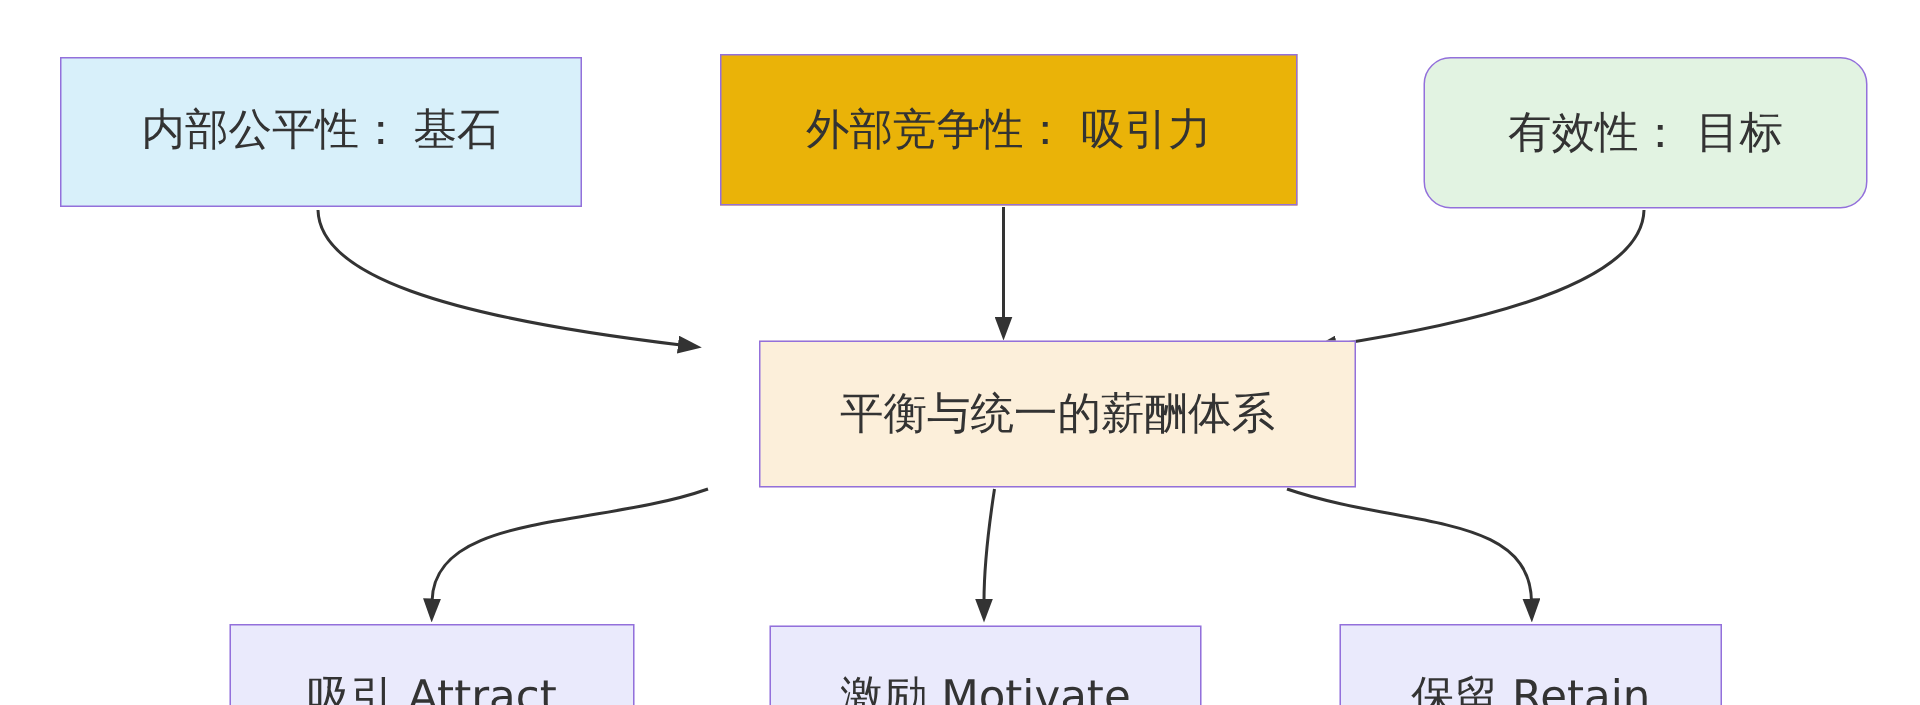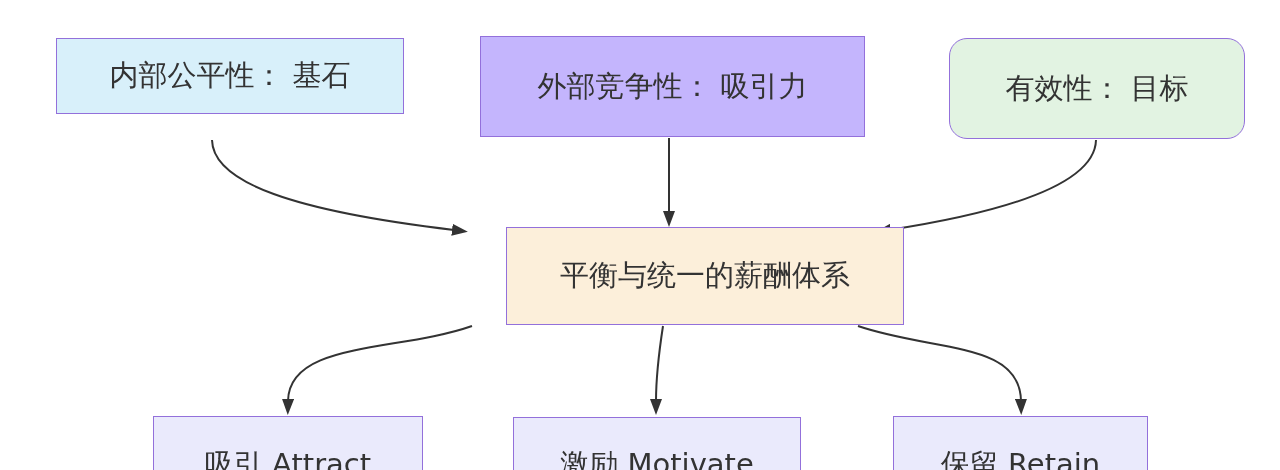--- a/index.html
+++ b/index.html
@@ -30,21 +30,21 @@
     width: 1280px;
     height: 470px;
     pointer-events: none;
   }
   .edge {
     fill: none;
     stroke: currentColor;
     stroke-width: 2px;
   }
   
-  #n-internal   { left: 56px;  top: 38px;  width: 348px; height: 76px; }
+  #n-internal   { left: 40px;  top: 38px;  width: 348px; height: 100px; font-family: Liberation Serif, serif; }
   #n-external   { left: 480px; top: 36px;  width: 385px; height: 101px; }
   #n-effective  { left: 949px; top: 38px;  width: 296px; height: 101px; }
   #n-core       { left: 472px; top: 227px; width: 398px; height: 98px;  }
   #n-attract    { left: 153px; top: 416px; width: 270px; height: 97px;  }
   #n-motivate   { left: 513px; top: 417px; width: 288px; height: 96px;  }
   #n-retain     { left: 893px; top: 416px; width: 255px; height: 97px;  }
 </style>
 </head>
 <body style="background-color: rgb(255, 255, 255); color: rgb(51, 51, 51);">
 
@@ -57,21 +57,21 @@
   <path class="edge" d="M212,140 C213,183 295,211 454,230" marker-end="url(#arrowhead)"></path>
   <path class="edge" d="M669,138 L669,213" marker-end="url(#arrowhead)"></path>
   <path class="edge" d="M1096,140 C1095,183 1012,211 889,230" marker-end="url(#arrowhead)"></path>
   <path class="edge" d="M472,326 C398,352 289,341 288,401" marker-end="url(#arrowhead)"></path>
   <path class="edge" d="M663,326 C659,352 656,375 656,401" marker-end="url(#arrowhead)"></path>
   <path class="edge" d="M858,326 C934,352 1020,341 1021,401" marker-end="url(#arrowhead)"></path>
 </svg>
 
 <div class="node" id="n-internal" style="background-color: rgb(216, 240, 250); border-color: rgb(147, 112, 219);">内部公平性： 基石</div>
 
-<div class="node" id="n-external" style="background-color: #c4b5fd; border-color: rgb(147, 112, 219);">外部竞争性： 吸引力</div>
+<div class="node" id="n-external" style="background-color: #eab308; border-color: rgb(147, 112, 219);">外部竞争性： 吸引力</div>
 
 <div class="node" id="n-effective" style="background-color: rgb(226, 243, 226); border-color: rgb(147, 112, 219); border-radius: 18px;">有效性： 目标</div>
 
 <div class="node" id="n-core" style="background-color: rgb(252, 239, 218); border-color: rgb(147, 112, 219); margin-left: 34px;">平衡与统一的薪酬体系</div>
 
 <div class="node" id="n-attract" style="background-color: rgb(234, 234, 252); border-color: rgb(147, 112, 219);">吸引 Attract</div>
 
 <div class="node" id="n-motivate" style="background-color: rgb(234, 234, 252); border-color: rgb(147, 112, 219);">激励 Motivate</div>
 
 <div class="node" id="n-retain" style="background-color: rgb(234, 234, 252); border-color: rgb(147, 112, 219);">保留 Retain</div>

